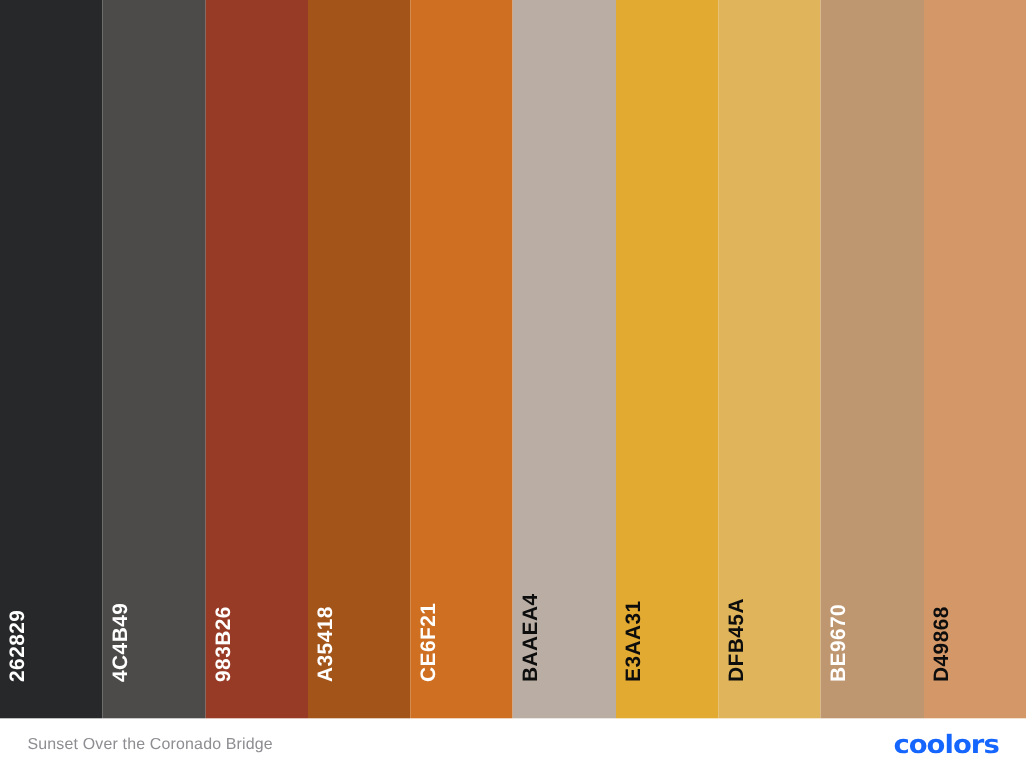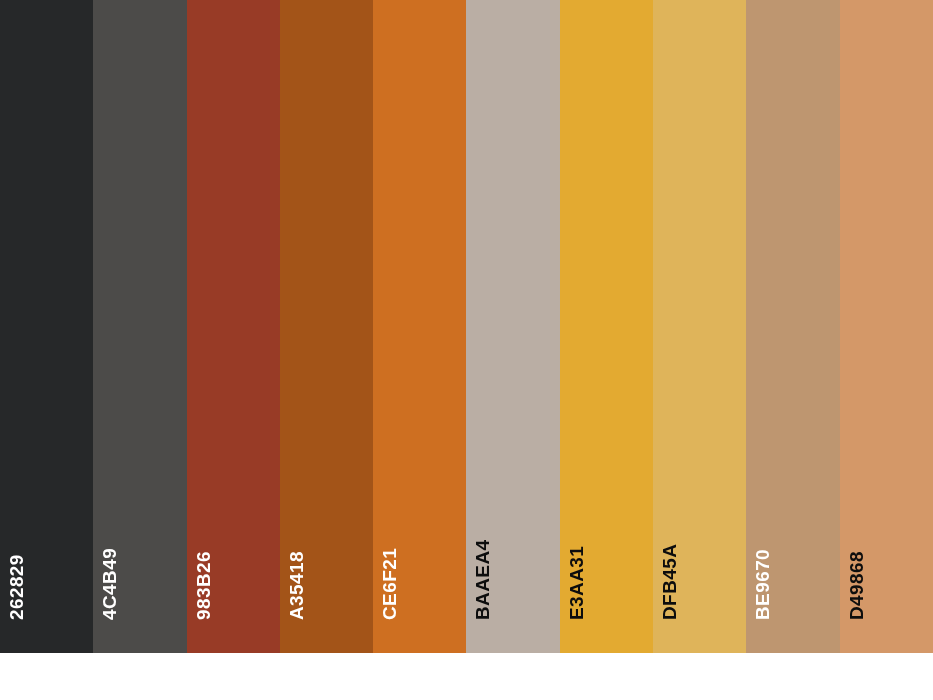--- a/index.html
+++ b/index.html
@@ -147,14 +147,20 @@
           <span class="hexcode" style="color: rgb(255, 255, 255);">BE9670</span>
         </div>
       </div>
       <div class="swatch" style="background: rgb(212, 152, 104);">
         <div class="swatch-label">
           <span class="hexcode" style="color: rgb(13, 13, 13);">D49868</span>
         </div>
       </div>
     </div>
 
+  <div id="footer">
+    <span id="palette-title">Sunset Over the Coronado Bridge</span>
+    <a id="brand-logo">
+      <span class="wordmark">coolors</span>
+    </a>
+  </div>
 
 </div>
 
 </body></html>

